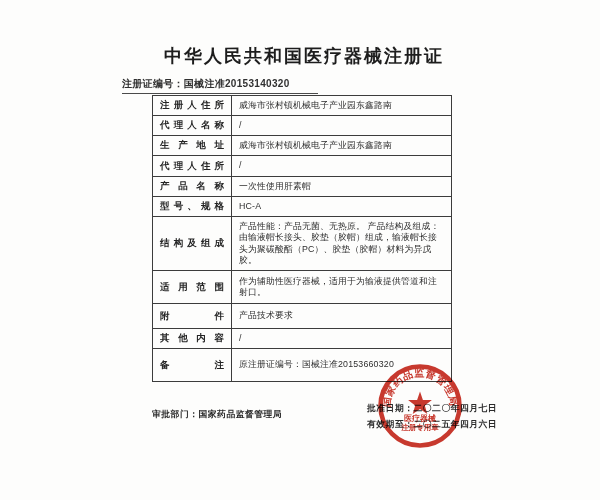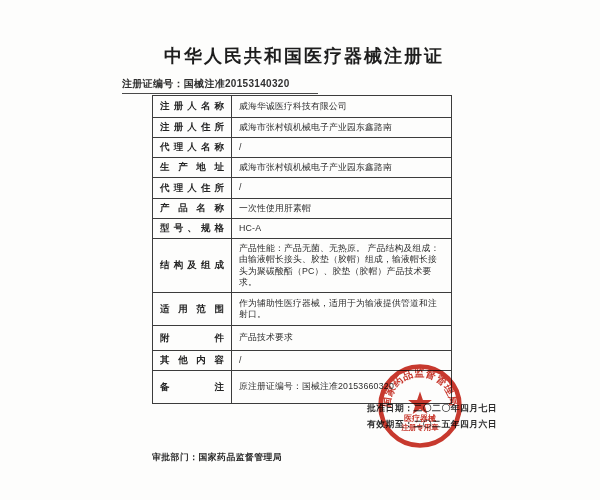--- a/index.html
+++ b/index.html
@@ -32,21 +32,21 @@
   }
   table.cert th .lbl{
     display:block;text-align:justify;text-align-last:justify;
   }
   table.cert td{
     padding:2px 7px;font-size:8.8px;line-height:1.3;color:#2e2e2e;
     letter-spacing:0.2px;
   }
   .footer-dept{
     position:absolute;left:152px;top:409px;
-    font-size:8.8px;font-weight:600;color:#2b2b2b;letter-spacing:0.5px;margin-top:43px;
+    font-size:8.8px;font-weight:600;color:#2b2b2b;letter-spacing:0.5px;
   }
   .footer-dates{
     position:absolute;left:367px;top:403px;
     font-size:8.8px;font-weight:600;color:#2b2b2b;letter-spacing:0.5px;
   }
   .footer-dates div{margin-bottom:4px;}
   .seal{
     position:absolute;left:374px;top:360px;width:92px;height:92px;
     mix-blend-mode:multiply;opacity:0.92;
   }
@@ -54,26 +54,20 @@
 </style>
 </head>
 <body>
 
 <h1 class="page-title">中华人民共和国医疗器械注册证</h1>
 
 <div class="certno"><span>注册证编号：</span><span>国械注准20153140320</span></div>
 
 <table class="cert">
   <tbody id="cert-tbody">
-  <tr style="height: 22px;">
-    <th>
-          <span class="lbl">注册人名称</span>
-        </th>
-    <td>威海华诚医疗科技有限公司</td>
-  </tr>
 
   <tr style="height: 20px;">
     <th>
           <span class="lbl">注册人住所</span>
         </th>
     <td>威海市张村镇机械电子产业园东鑫路南</td>
   </tr>
 
   <tr style="height: 20px;">
     <th>
@@ -107,21 +101,21 @@
     <th>
           <span class="lbl">型号、规格</span>
         </th>
     <td>HC-A</td>
   </tr>
 
   <tr style="height: 54px;">
     <th>
           <span class="lbl">结构及组成</span>
         </th>
-    <td>产品性能：产品无菌、无热原。 产品结构及组成：由输液帽长接头、胶垫（胶帽）组成，输液帽长接头为聚碳酸酯（PC）、胶垫（胶帽）产品技术要求。</td>
+    <td>产品性能：产品无菌、无热原。 产品结构及组成：由输液帽长接头、胶垫（胶帽）组成，输液帽长接头为聚碳酸酯（PC）、胶垫（胶帽）材料为异戊胶。</td>
   </tr>
 
   <tr style="height: 33px; margin-top: 46px;">
     <th>
           <span class="lbl">适用范围</span>
         </th>
     <td>作为辅助性医疗器械，适用于为输液提供管道和注射口。</td>
   </tr>
 
   <tr style="height: 25px;">

